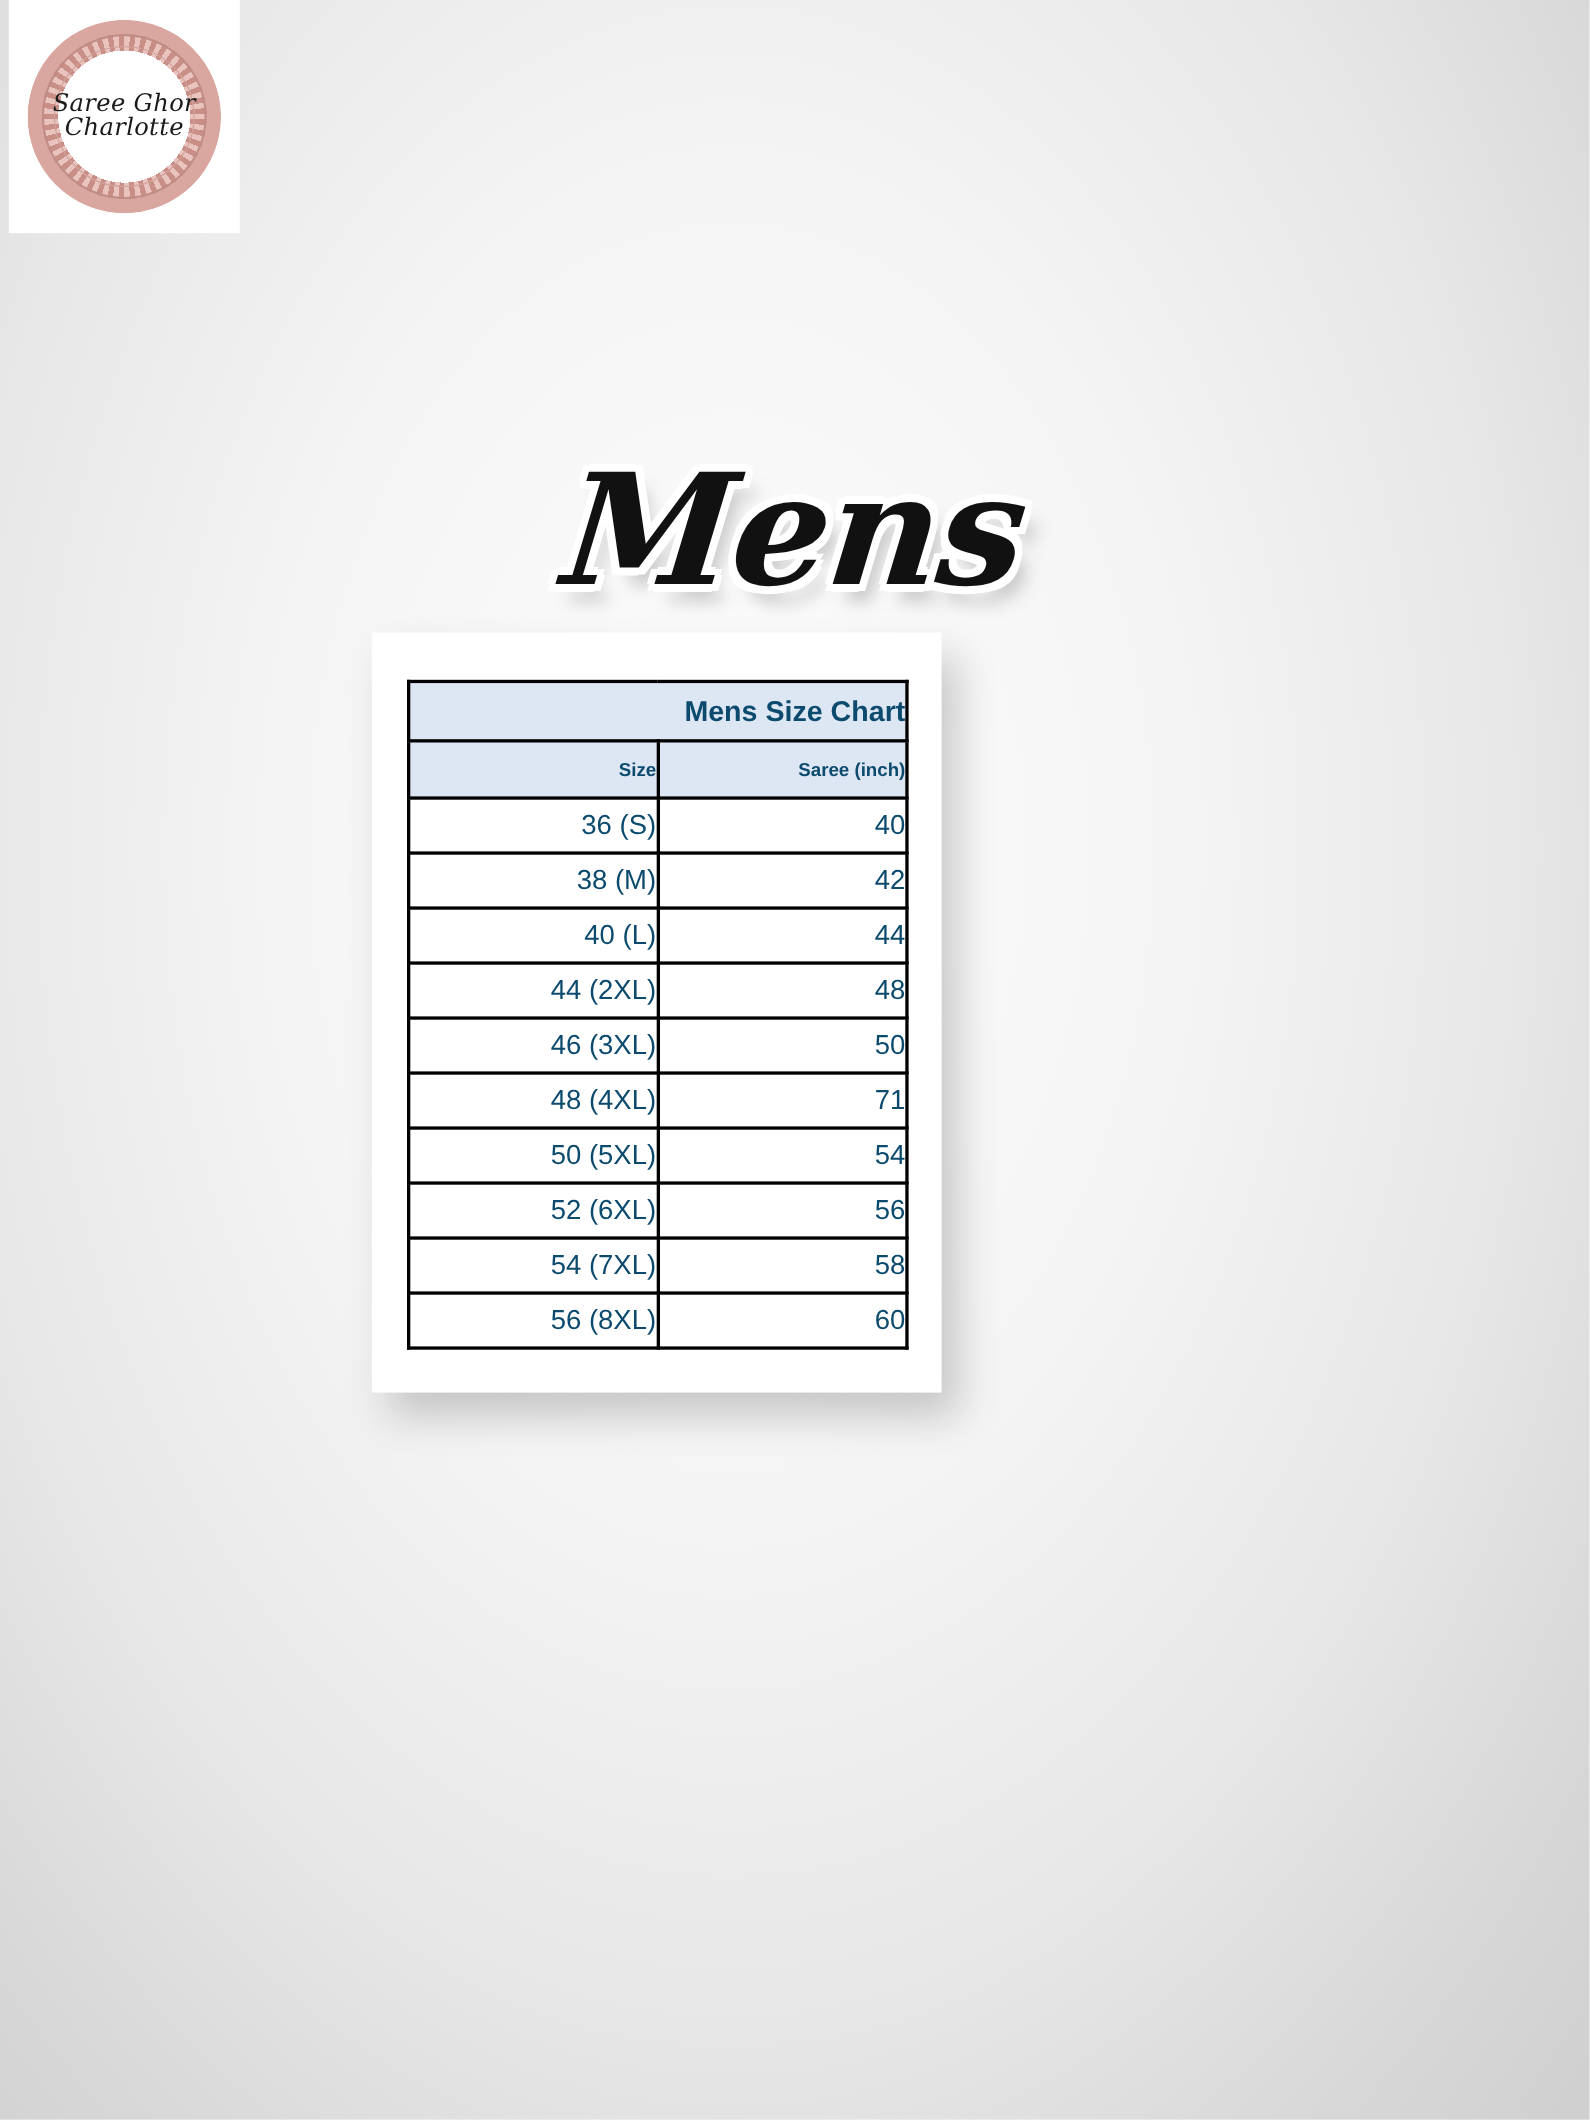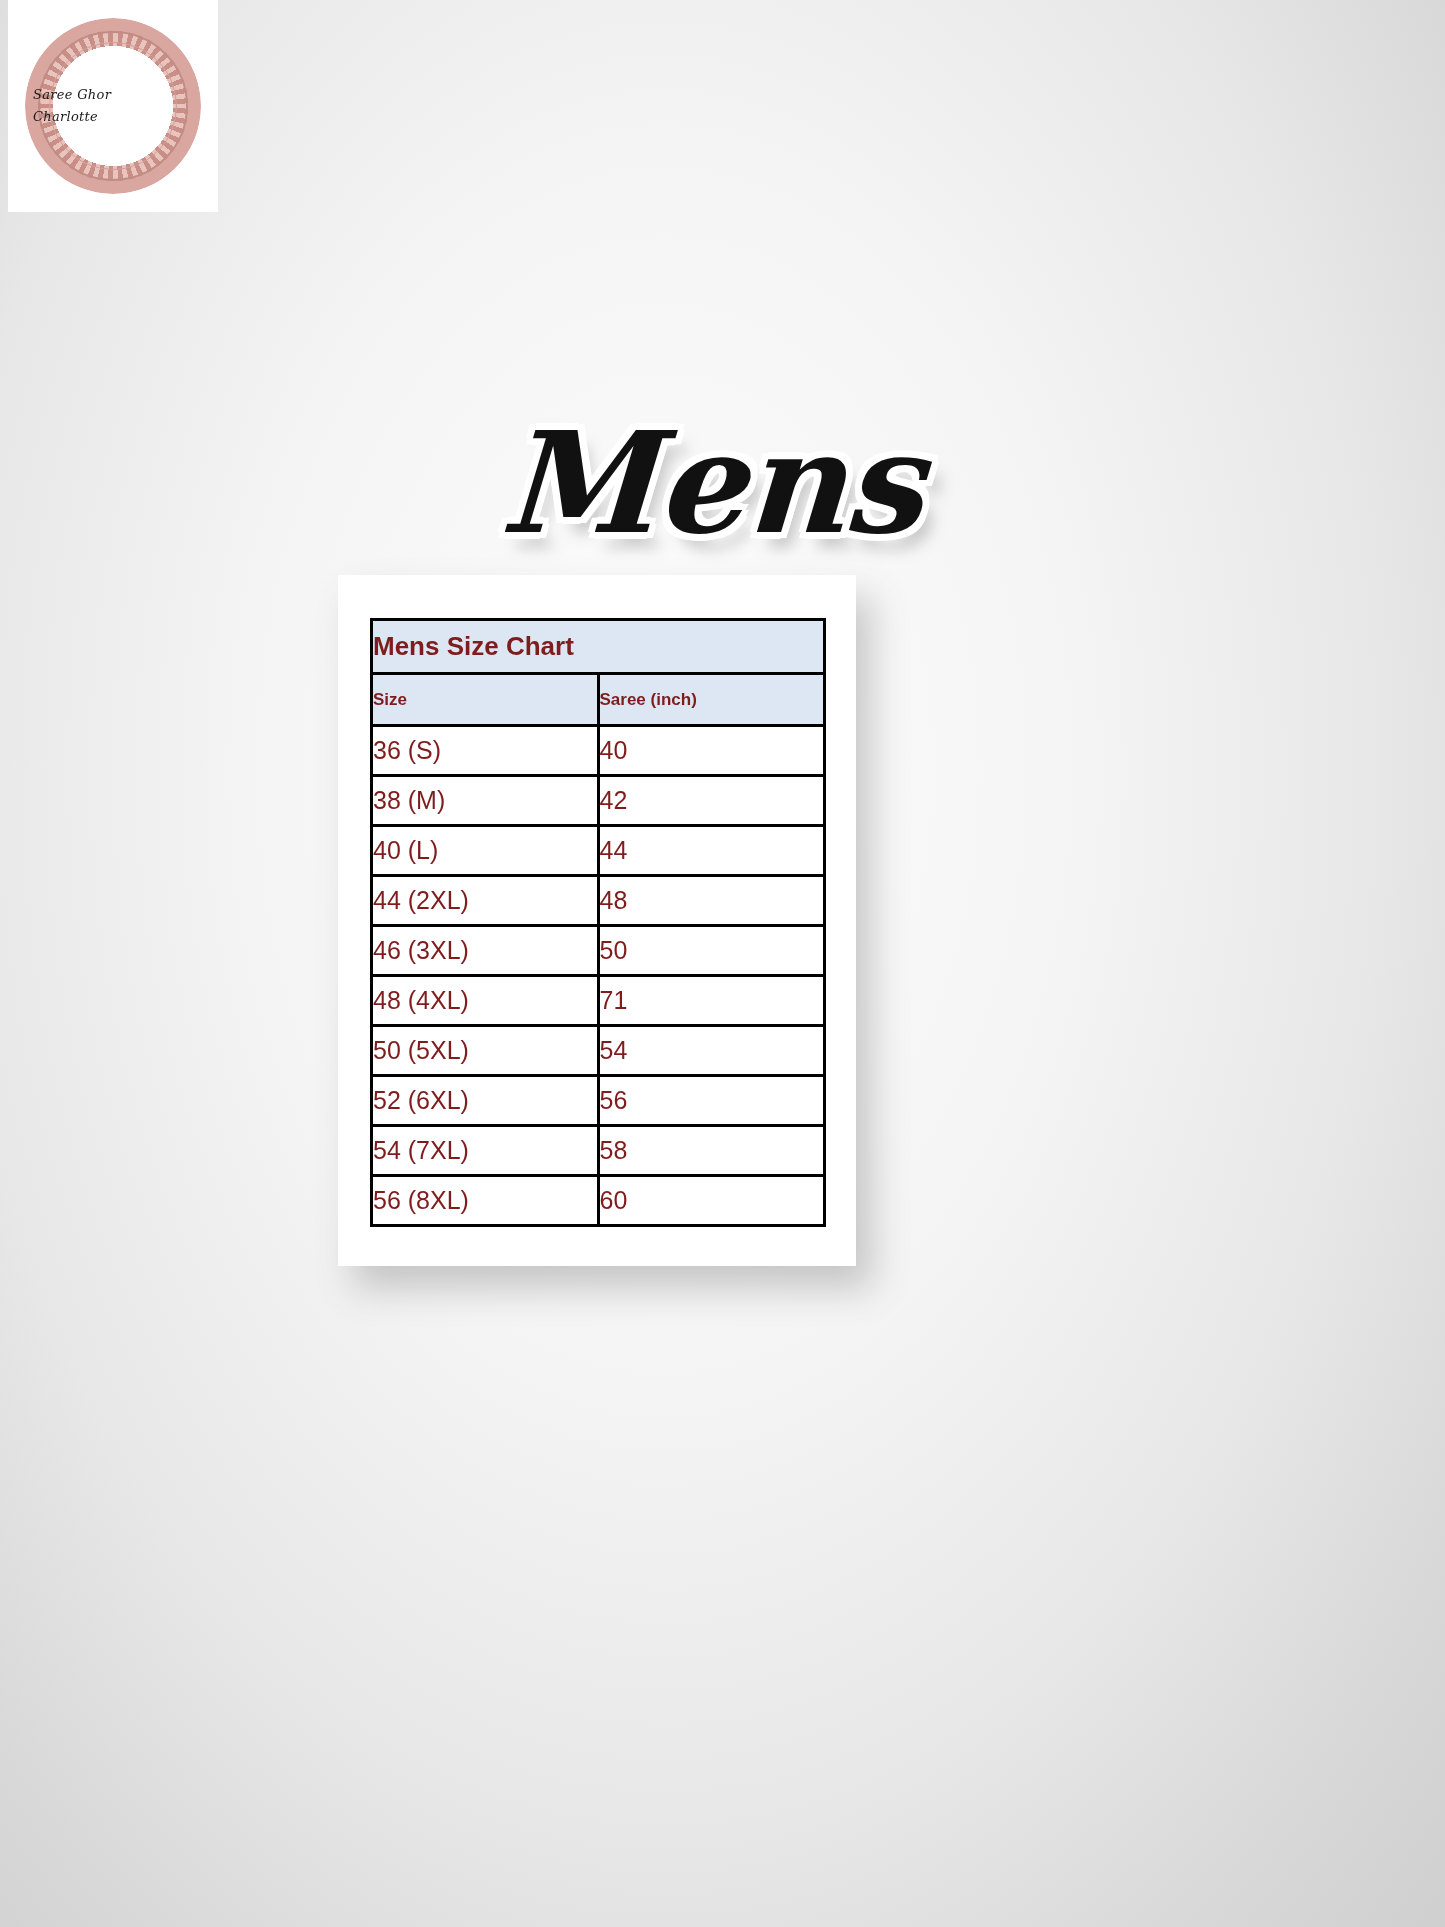--- a/index.html
+++ b/index.html
@@ -61,23 +61,24 @@
     border-radius: 50%;
     border: 1px solid #cfa29b;
     box-sizing: border-box;
   }
   .logo-text {
     position: absolute;
     left: 50%;
     top: 50%;
     transform: translate(-50%, -50%);
     width: 160px;
+    text-align: center;
     font-family: "DejaVu Serif", serif;
     font-style: italic;
-    font-size: 13px;
+    font-size: 22px;
     line-height: 22px;
     color: #1a1a1a;
     letter-spacing: 0.3px;
   }
 
   
   .title-wrap {
     position: absolute;
     left: 0;
     top: 398px;
@@ -120,23 +121,23 @@
   table.size-chart {
     position: absolute;
     left: 32px;
     top: 43px;
     width: 456px;
     border-collapse: collapse;
     table-layout: fixed;
   }
   table.size-chart td, table.size-chart th {
     border: 3px solid #000000;
-    text-align: left;
+    text-align: right;
     font-size: 25px;
-    color: #7f1d1d;
+    color: #0c4a6e;
     height: 47px;
     padding: 0;
     font-weight: normal;
     background: #ffffff;
   }
   table.size-chart .chart-title {
     background: #dde7f4;
     font-weight: bold;
     font-size: 26px;
     height: 51px;

